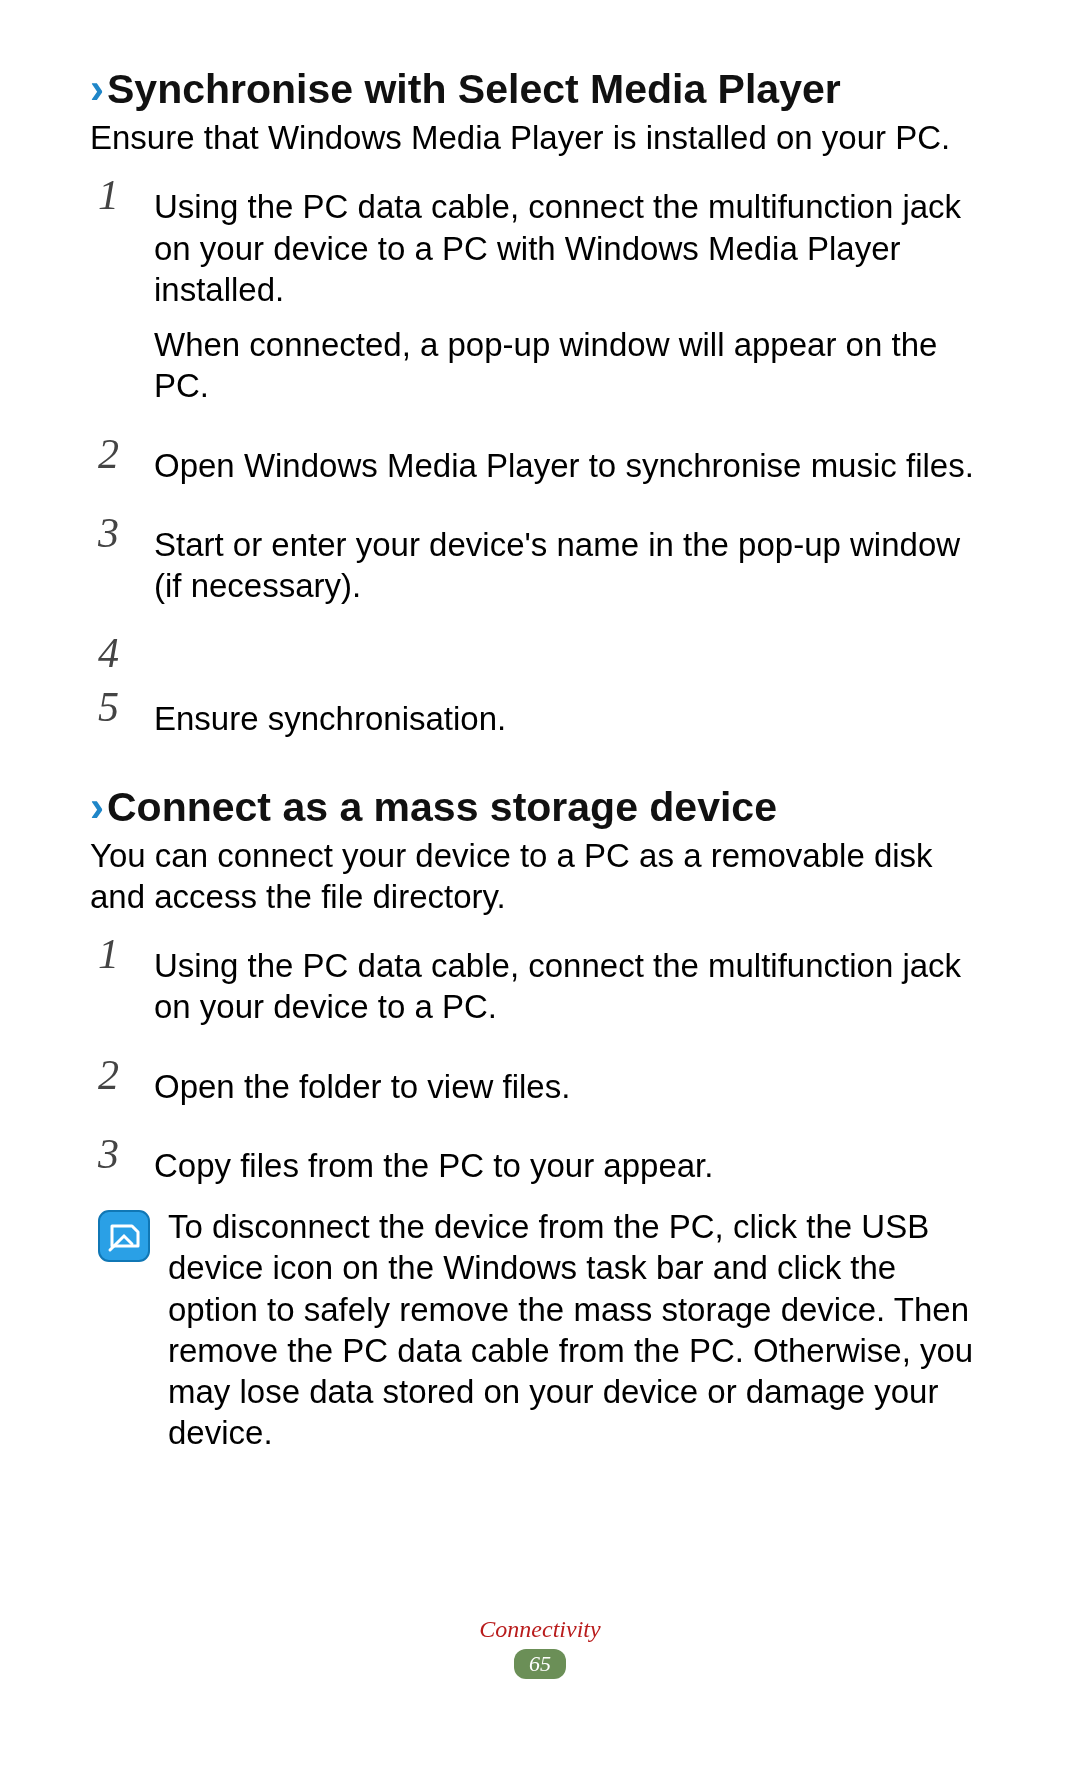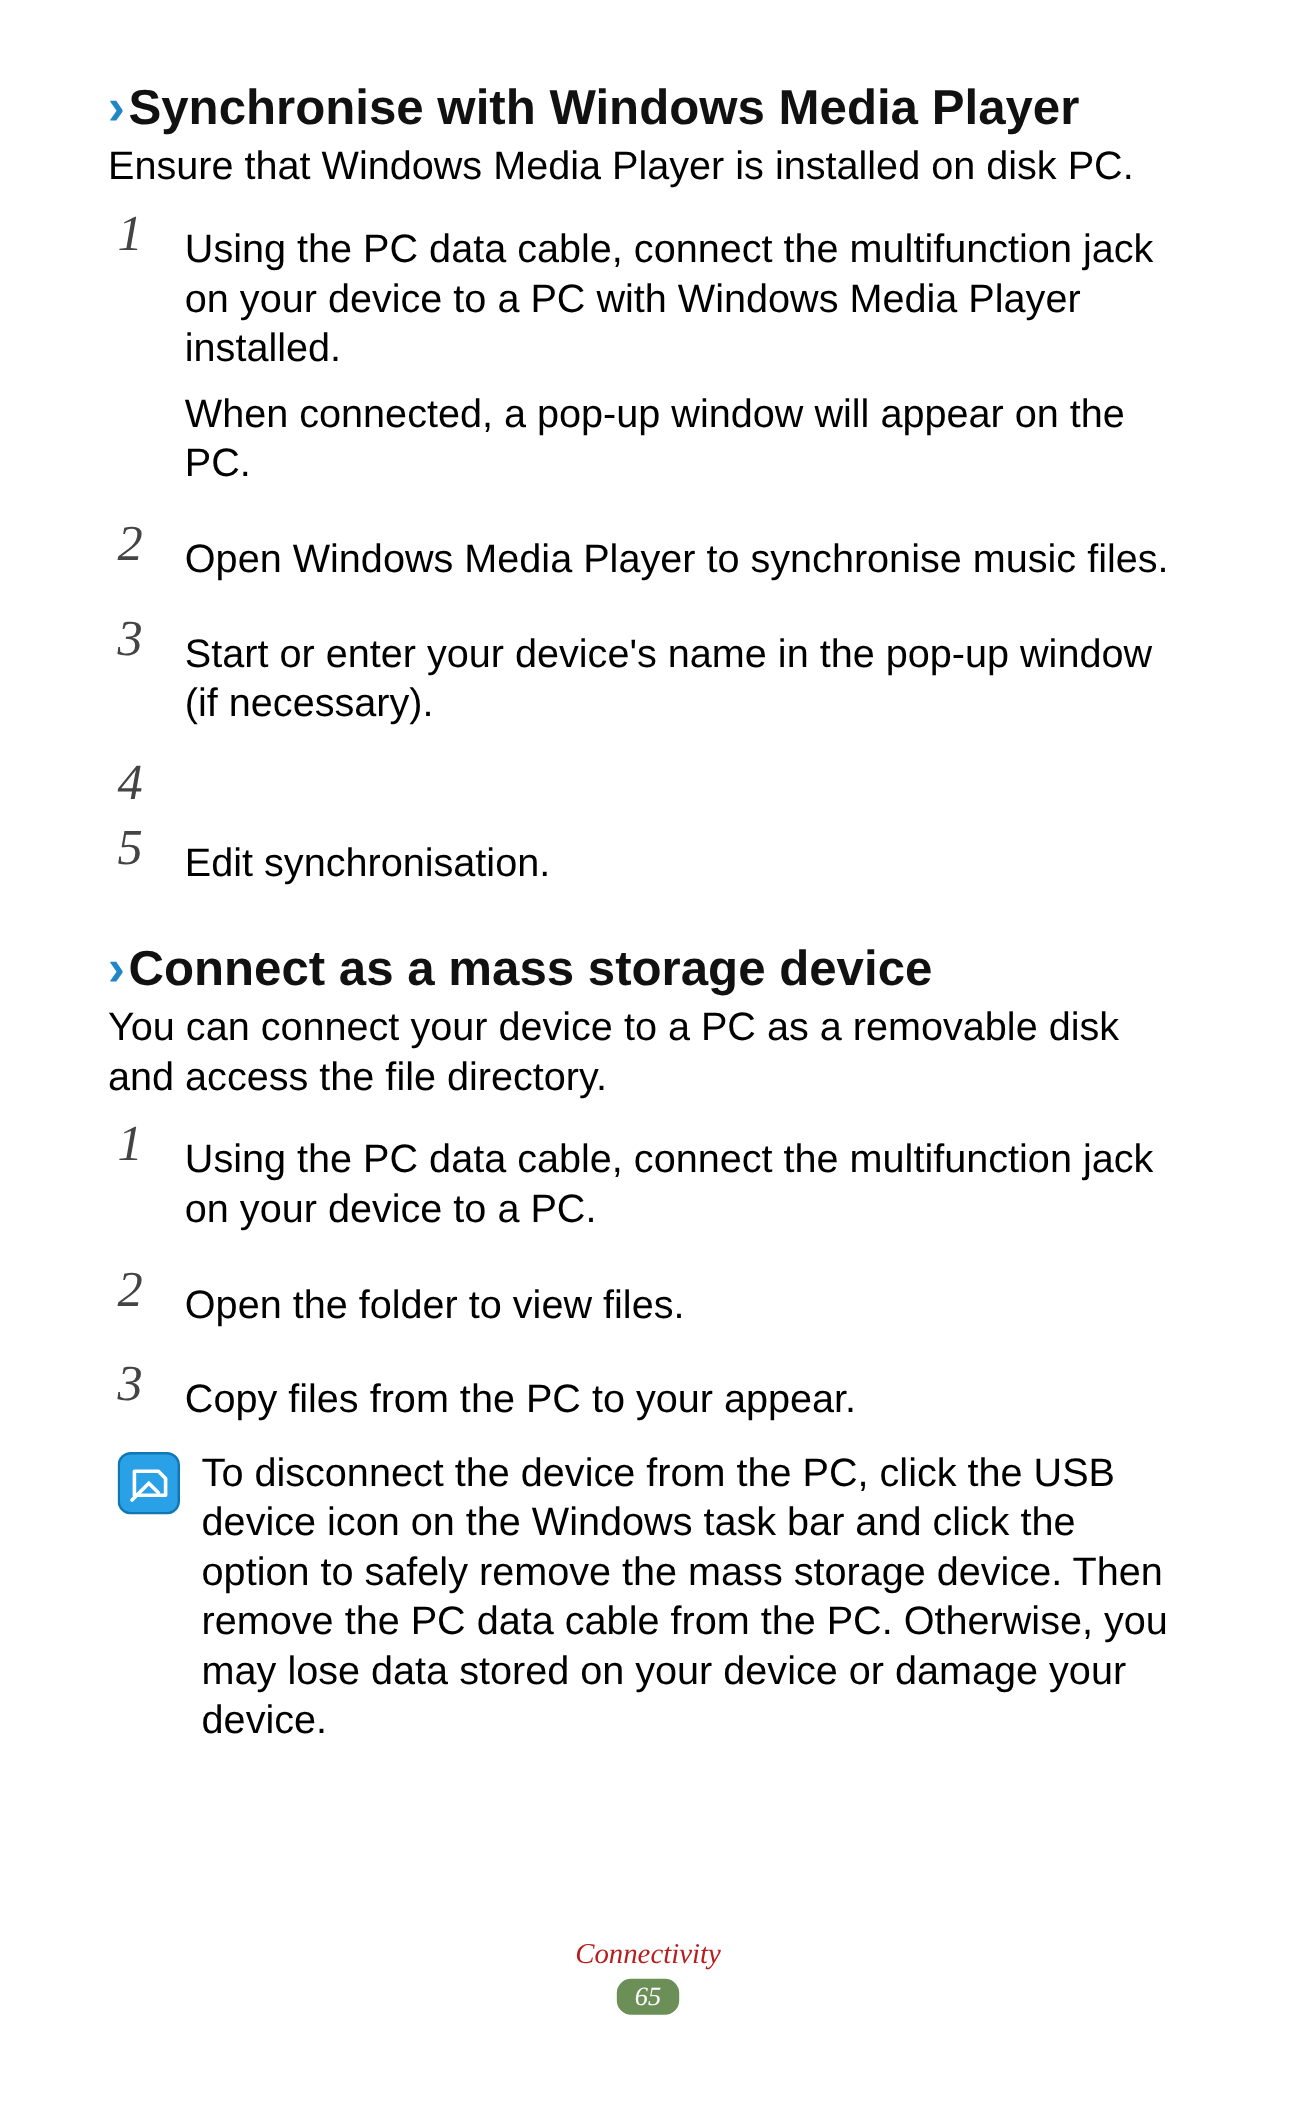--- a/index.html
+++ b/index.html
@@ -24,23 +24,23 @@
   .pagenum { display: inline-block; background: #6b8f57; color: #fff; font-size: 22px; font-style: italic; font-family: Georgia, "Times New Roman", serif; padding: 2px 15px; border-radius: 12px; }
   .section2 { margin-top: 12px; }
 </style>
 </head>
 <body>
 
 <div class="page">
 
   <div class="section-heading">
     <span class="chevron">›</span>
-    <span class="heading-text">Synchronise with Windows Media Player</span>
+    <span class="heading-text">Synchronise with Select Media Player</span>
   </div>
-  <p class="intro">Ensure that Windows Media Player is installed on disk PC.</p>
+  <p class="intro">Ensure that Windows Media Player is installed on your PC.</p>
 
   <div class="steps">
     <div class="step">
       <div class="num">1</div>
       <div class="step-text">
         <p>Using the PC data cable, connect the multifunction jack on your device to a PC with Windows Media Player installed.</p>
         <p>When connected, a pop-up window will appear on the PC.</p>
       </div>
     </div>
     <div class="step">
@@ -54,21 +54,21 @@
       <div class="step-text">
         <p>Start or enter your device's name in the pop-up window (if necessary).</p>
       </div>
     </div>
     <div class="step">
       <div class="num">4</div>
     </div>
     <div class="step">
       <div class="num">5</div>
       <div class="step-text">
-        <p>Edit synchronisation.</p>
+        <p>Ensure synchronisation.</p>
       </div>
     </div>
   </div>
 
   <div class="section2">
     <div class="section-heading">
       <span class="chevron">›</span>
       <span class="heading-text">Connect as a mass storage device</span>
     </div>
     <p class="intro">You can connect your device to a PC as a removable disk and access the file directory.</p>

